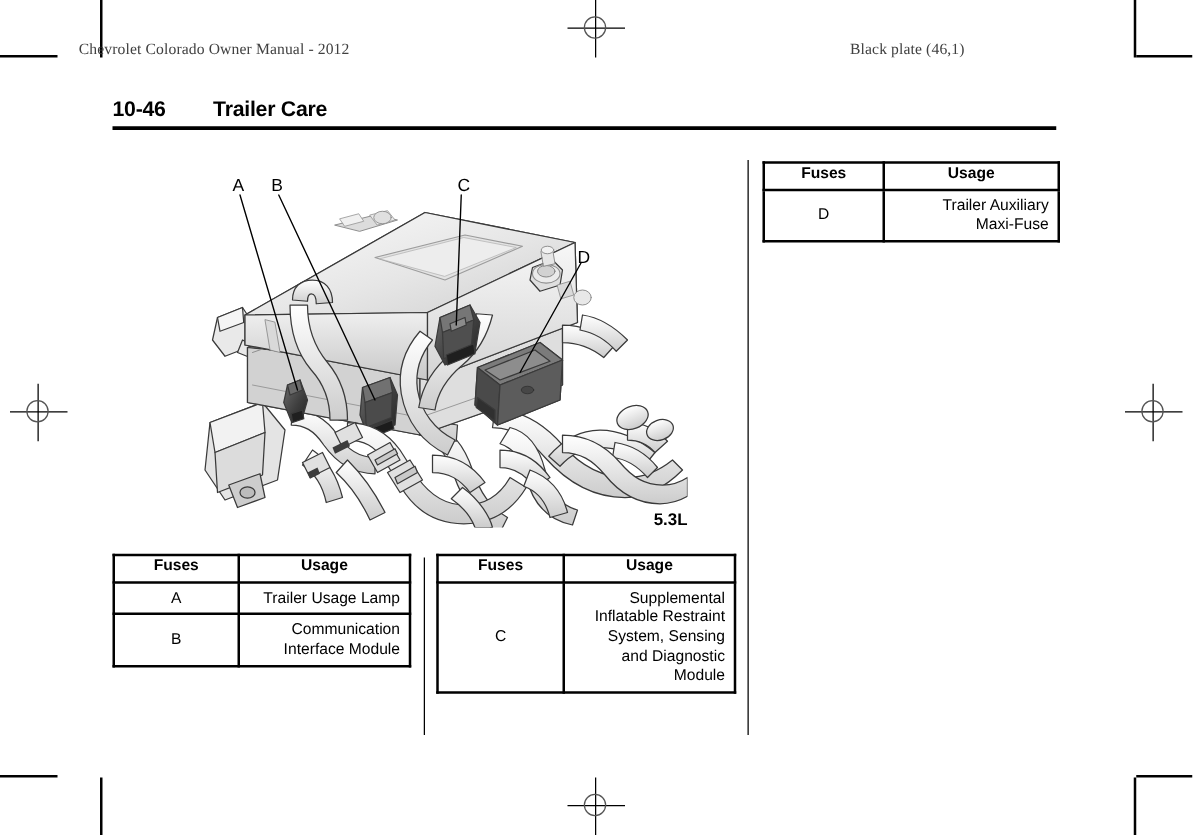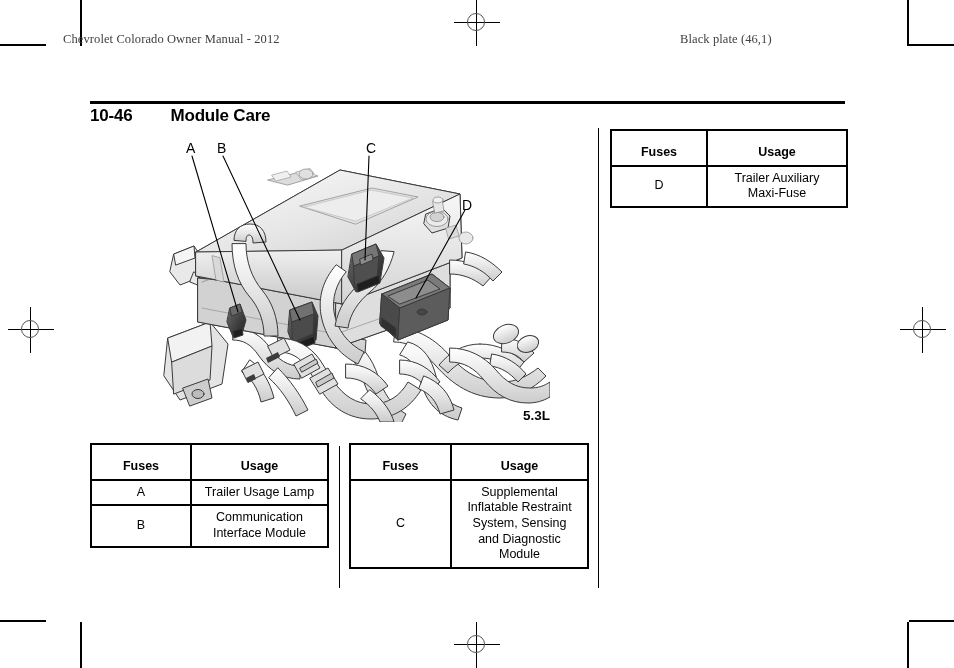--- a/index.html
+++ b/index.html
@@ -62,21 +62,20 @@
   #running-head-right { left: 663px; margin-left: 17px; }
 
   
   .page-title-row {
     position: absolute;
     left: 90px;
     top: 78px;
     width: 755px;
     display: flex;
     align-items: baseline;
-    margin-top: 28px;
   }
   .page-number {
     font-size: 17px;
     font-weight: bold;
     letter-spacing: -0.2px;
   }
   .section-title {
     font-size: 17px;
     font-weight: bold;
     margin-left: 38px;
@@ -133,29 +132,29 @@
   .fuse-table td {
     border: 2px solid #000;
     padding: 4px 7px;
     vertical-align: top;
     line-height: 1.25;
   }
   .fuse-table th {
     text-align: center;
     font-weight: bold;
     font-size: 12.5px;
-    padding-top: 14px;
+    padding-top: 0;
     padding-bottom: 4px;
   }
   .fuse-table td.fuse-id {
     text-align: center;
     vertical-align: middle;
   }
   .fuse-table td.fuse-usage {
-    text-align: center;
+    text-align: right;
   }
 
   #table-top-right { left: 610px; top: 129px; width: 236px; }
   #table-top-right col.c1 { width: 96px; }
   #table-top-right col.c2 { width: 140px; }
 
   #table-bottom-left { left: 90px; top: 443px; width: 237px; }
   #table-bottom-left col.c1 { width: 100px; }
   #table-bottom-left col.c2 { width: 137px; }
 
@@ -194,21 +193,21 @@
   <div class="rm-h"></div>
     <div class="rm-v"></div>
     <div class="rm-c"></div>
 </div>
 
 <div class="running-head" id="running-head-left">Chevrolet Colorado Owner Manual - 2012</div>
 <div class="running-head" id="running-head-right">Black plate (46,1)</div>
 
 <div class="page-title-row">
   <span class="page-number">10-46</span>
-  <span class="section-title">Module Care</span>
+  <span class="section-title">Trailer Care</span>
 </div>
 <div class="title-rule"></div>
 
 <div class="col-rule" style="left:339px; top:446px; height:142px;"></div>
 <div class="col-rule" style="left:598px; top:128px; height:460px;"></div>
 
 <div class="figure">
   <svg width="400" height="290" viewBox="0 0 400 290" xmlns="http://www.w3.org/2000/svg">
     <defs>
       <linearGradient id="gLidTop" x1="0" y1="0" x2="1" y2="1">

